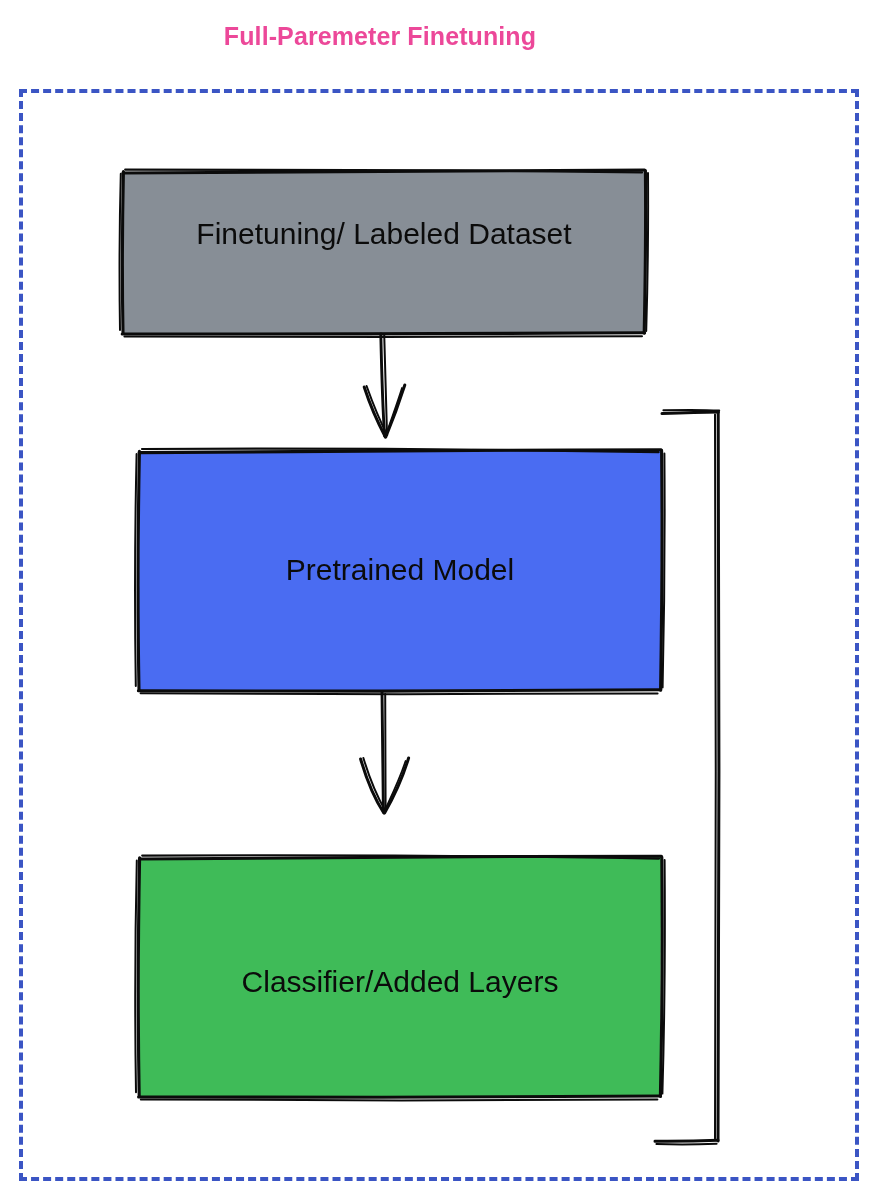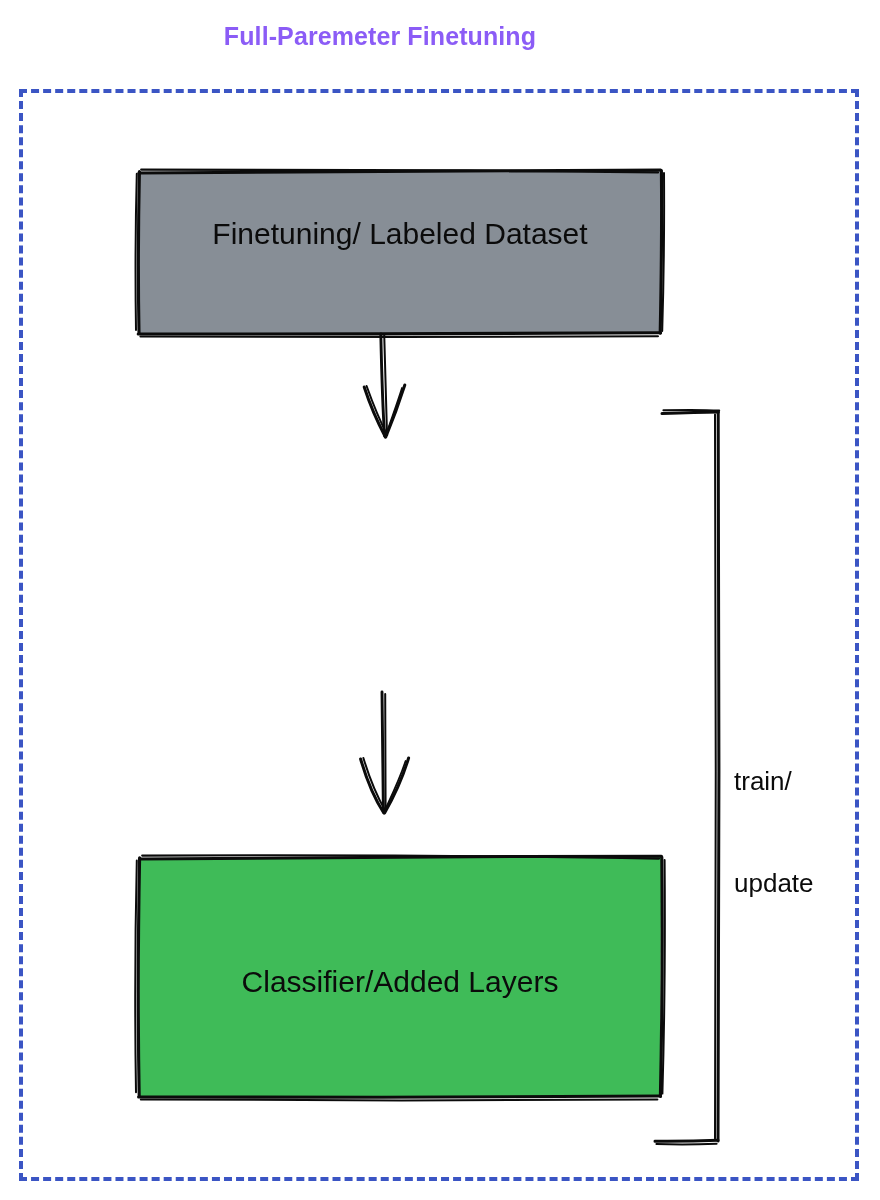--- a/index.html
+++ b/index.html
@@ -25,21 +25,21 @@
 
   
   .diagram-title {
     position: absolute;
     left: 0;
     top: 20px;
     width: 760px;
     text-align: center;
     font-size: 25px;
     font-weight: 700;
-    color: #8b5cf6;
+    color: #ec4899;
     letter-spacing: 0.1px;
     line-height: 32px;
     white-space: pre;
   }
 
   
   .dashed-frame {
     position: absolute;
     left: 19px;
     top: 89px;
@@ -67,21 +67,21 @@
     width: 100%;
     text-align: center;
     font-size: 30px;
     color: #0b0b0b;
     line-height: 36px;
     white-space: pre;
     pointer-events: none;
   }
 
   #node-dataset {
-    left: 138px;
+    left: 122px;
     top: 170px;
     width: 524px;
     height: 163px;
   }
   #node-dataset .node-label { top: 46px; }
 
   #node-pretrained {
     left: 138px;
     top: 450px;
     width: 524px;
@@ -138,20 +138,34 @@
       <path d="M533.4,10.6 C533.9,60 533.3,120 532.2,173.2" fill="none" stroke="#0b0b0b" stroke-width="3.1" stroke-linecap="round"></path>
       <path d="M536.0,13.0 C536.4,65 535.6,125 534.2,171.0" fill="none" stroke="#0b0b0b" stroke-width="2.0" stroke-linecap="round"></path>
       <path d="M532.6,172.8 C400,173.6 160,174.4 10.2,174.0" fill="none" stroke="#0b0b0b" stroke-width="3.1" stroke-linecap="round"></path>
       <path d="M530.0,176.2 C390,177.0 150,177.4 12.4,176.4" fill="none" stroke="#0b0b0b" stroke-width="2.0" stroke-linecap="round"></path>
       <path d="M11.0,173.0 C10.0,120 10.4,60 11.4,11.6" fill="none" stroke="#0b0b0b" stroke-width="3.1" stroke-linecap="round"></path>
       <path d="M8.0,170.0 C7.2,118 7.6,58 8.8,13.8" fill="none" stroke="#0b0b0b" stroke-width="2.0" stroke-linecap="round"></path>
     </svg>
     <div class="node-label">Finetuning/ Labeled Dataset</div>
   </div>
 
+  <div class="node" id="node-pretrained">
+    <svg class="node-svg" width="544" height="260" viewBox="0 0 544 260">
+      <path d="M11.6,11.6 L533.0,10.4 L532.4,249.6 L10.6,250.4 Z" fill="#4a6cf2"></path>
+      <path d="M11.2,12.6 C130,10.6 340,10.0 533.0,9.8" fill="none" stroke="#0b0b0b" stroke-width="3.1" stroke-linecap="round"></path>
+      <path d="M14.0,9.0 C160,8.2 370,9.4 530.6,12.2" fill="none" stroke="#0b0b0b" stroke-width="2.2" stroke-linecap="round"></path>
+      <path d="M533.6,10.4 C534.4,85 533.8,175 532.6,250.2" fill="none" stroke="#0b0b0b" stroke-width="3.1" stroke-linecap="round"></path>
+      <path d="M536.4,13.4 C537.0,90 536.2,180 534.6,247.4" fill="none" stroke="#0b0b0b" stroke-width="2.0" stroke-linecap="round"></path>
+      <path d="M532.8,249.8 C400,251.0 160,251.6 10.4,250.8" fill="none" stroke="#0b0b0b" stroke-width="3.1" stroke-linecap="round"></path>
+      <path d="M529.6,253.4 C390,254.4 150,254.6 12.6,253.2" fill="none" stroke="#0b0b0b" stroke-width="2.0" stroke-linecap="round"></path>
+      <path d="M11.0,250.0 C9.6,175 10.0,85 11.4,11.4" fill="none" stroke="#0b0b0b" stroke-width="3.1" stroke-linecap="round"></path>
+      <path d="M7.8,246.0 C6.6,172 7.0,84 8.6,14.0" fill="none" stroke="#0b0b0b" stroke-width="2.0" stroke-linecap="round"></path>
+    </svg>
+    <div class="node-label">Pretrained Model</div>
+  </div>
 
   <div class="node" id="node-classifier">
     <svg class="node-svg" width="544" height="259" viewBox="0 0 544 259">
       <path d="M11.8,11.0 L533.2,10.0 L532.0,248.8 L10.8,249.6 Z" fill="#3fbb58"></path>
       <path d="M11.4,12.0 C140,10.2 350,9.4 533.4,9.2" fill="none" stroke="#0b0b0b" stroke-width="3.1" stroke-linecap="round"></path>
       <path d="M14.2,8.6 C170,7.8 380,8.8 531.0,11.6" fill="none" stroke="#0b0b0b" stroke-width="2.2" stroke-linecap="round"></path>
       <path d="M533.8,10.0 C534.6,85 534.0,175 532.4,249.4" fill="none" stroke="#0b0b0b" stroke-width="3.1" stroke-linecap="round"></path>
       <path d="M536.6,13.0 C537.2,90 536.4,180 534.4,246.6" fill="none" stroke="#0b0b0b" stroke-width="2.0" stroke-linecap="round"></path>
       <path d="M532.6,249.0 C400,250.2 160,250.8 10.6,250.0" fill="none" stroke="#0b0b0b" stroke-width="3.1" stroke-linecap="round"></path>
       <path d="M529.4,252.6 C390,253.6 150,253.8 12.8,252.4" fill="none" stroke="#0b0b0b" stroke-width="2.0" stroke-linecap="round"></path>
@@ -187,18 +201,14 @@
       <path d="M663.4,410.2 C692,409.6 707,409.8 719.2,410.6" fill="none" stroke="#0b0b0b" stroke-width="2.0" stroke-linecap="round"></path>
 
       <path d="M718.2,412.2 C719.4,600 719.0,960 718.0,1141.0" fill="none" stroke="#0b0b0b" stroke-width="3.0" stroke-linecap="round"></path>
       <path d="M715.0,414.4 C716.2,600 715.8,960 715.0,1138.6" fill="none" stroke="#0b0b0b" stroke-width="2.0" stroke-linecap="round"></path>
 
       <path d="M718.0,1140.2 C700,1141.0 678,1141.4 655.0,1141.2" fill="none" stroke="#0b0b0b" stroke-width="3.0" stroke-linecap="round"></path>
       <path d="M716.6,1143.8 C698,1144.4 676,1144.6 656.4,1144.0" fill="none" stroke="#0b0b0b" stroke-width="2.0" stroke-linecap="round"></path>
     </g>
   </svg>
 
-  <div class="loop-label">
-    <div>train/</div>
-    <div>update</div>
-  </div>
 
 </div>
 
 </body></html>

